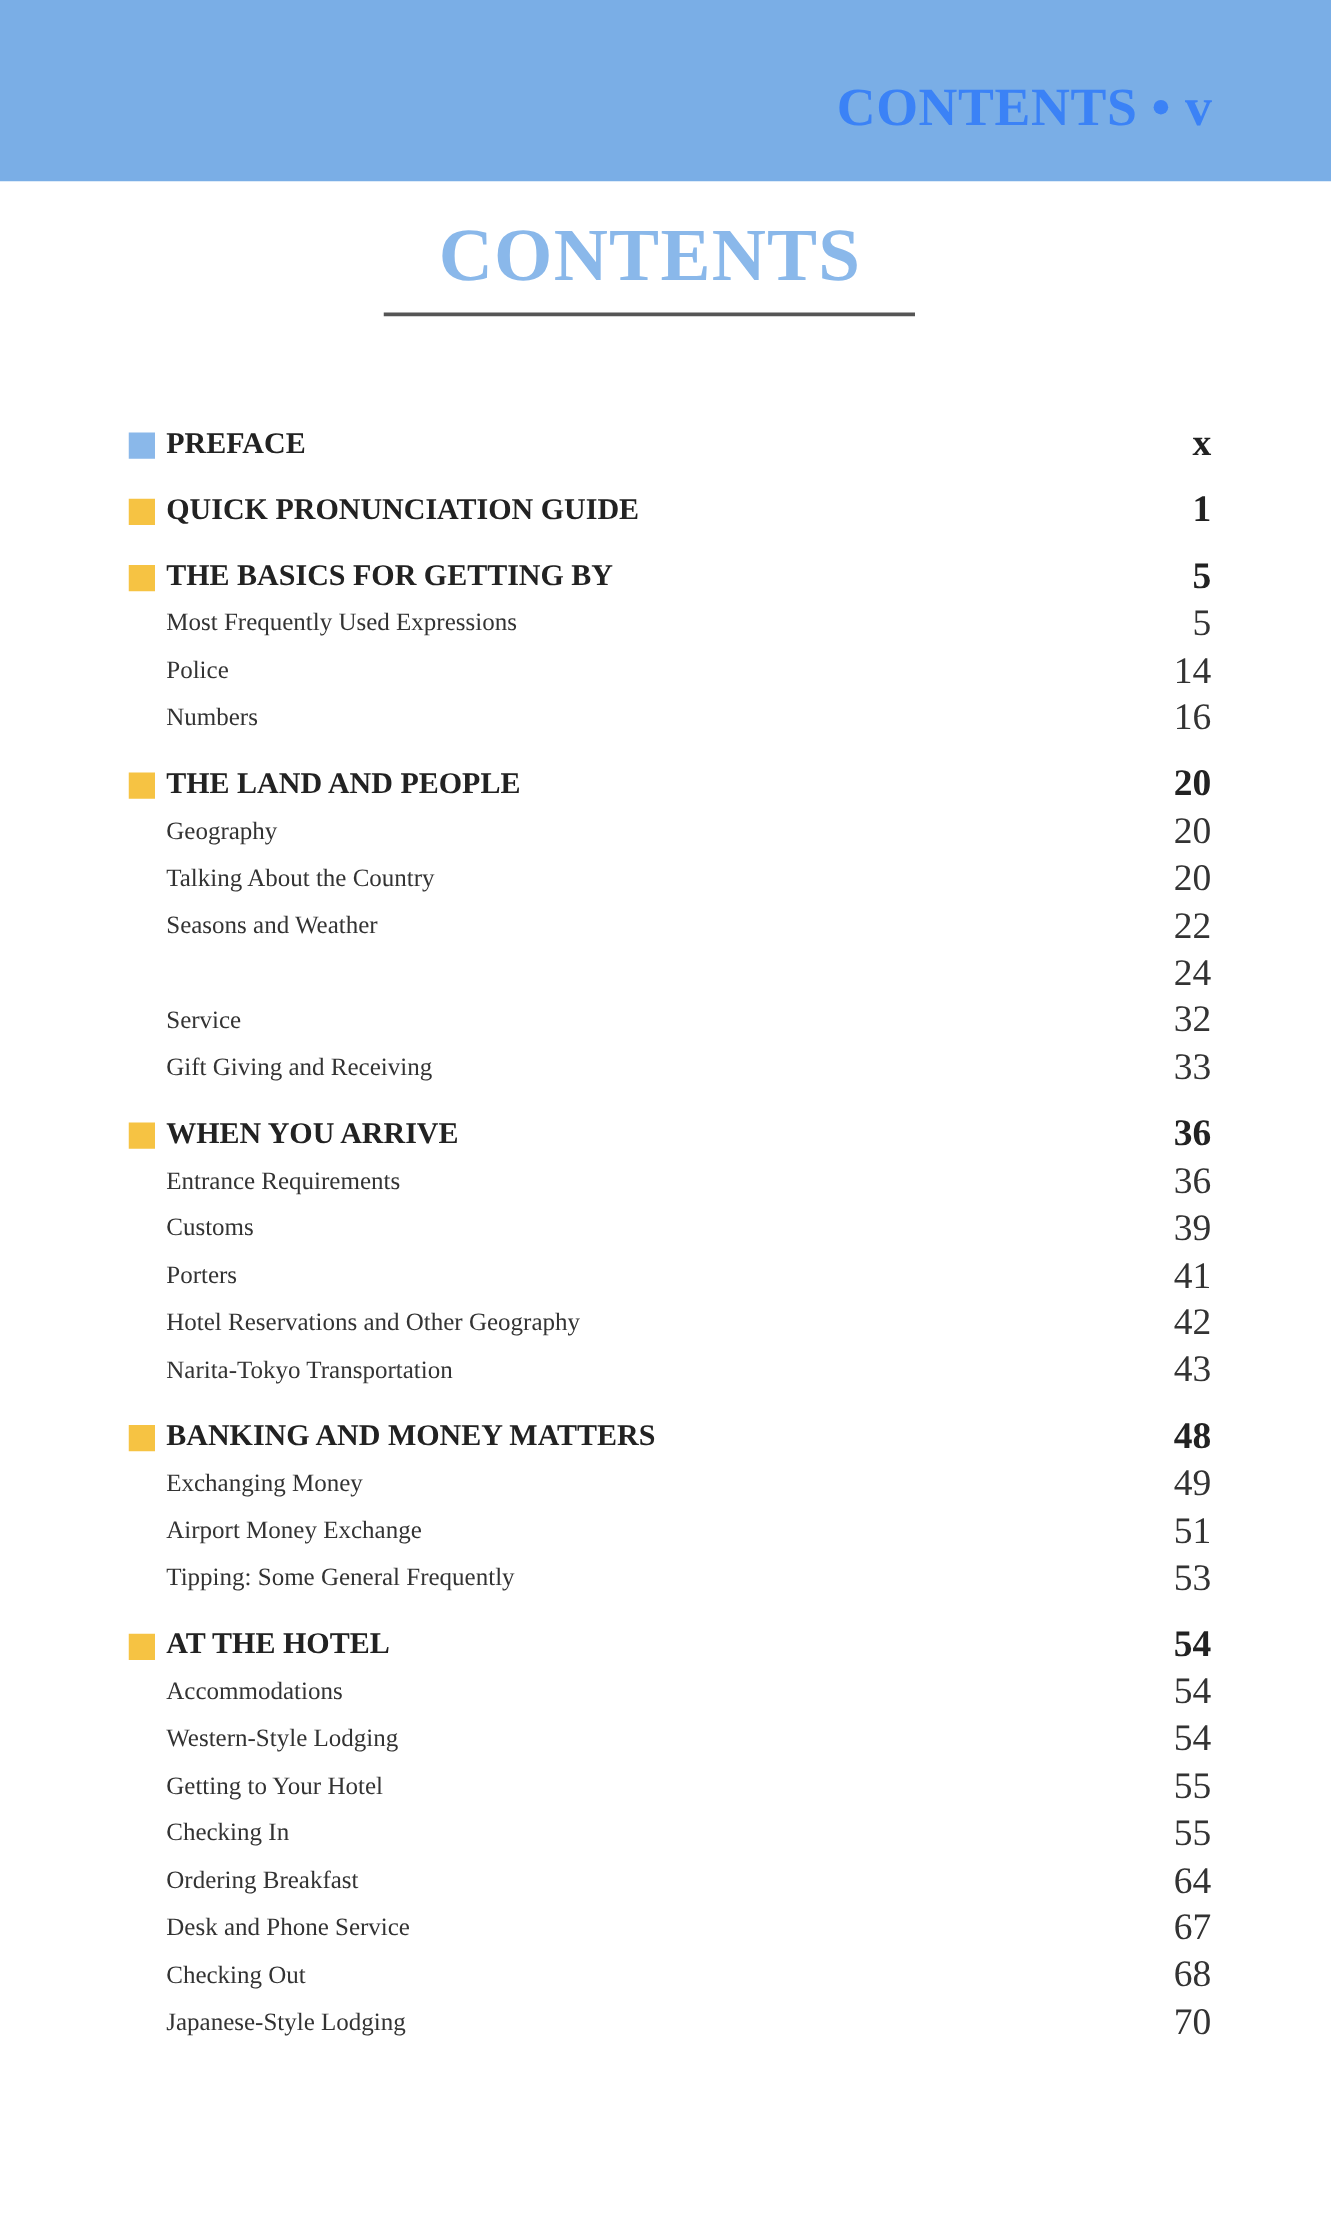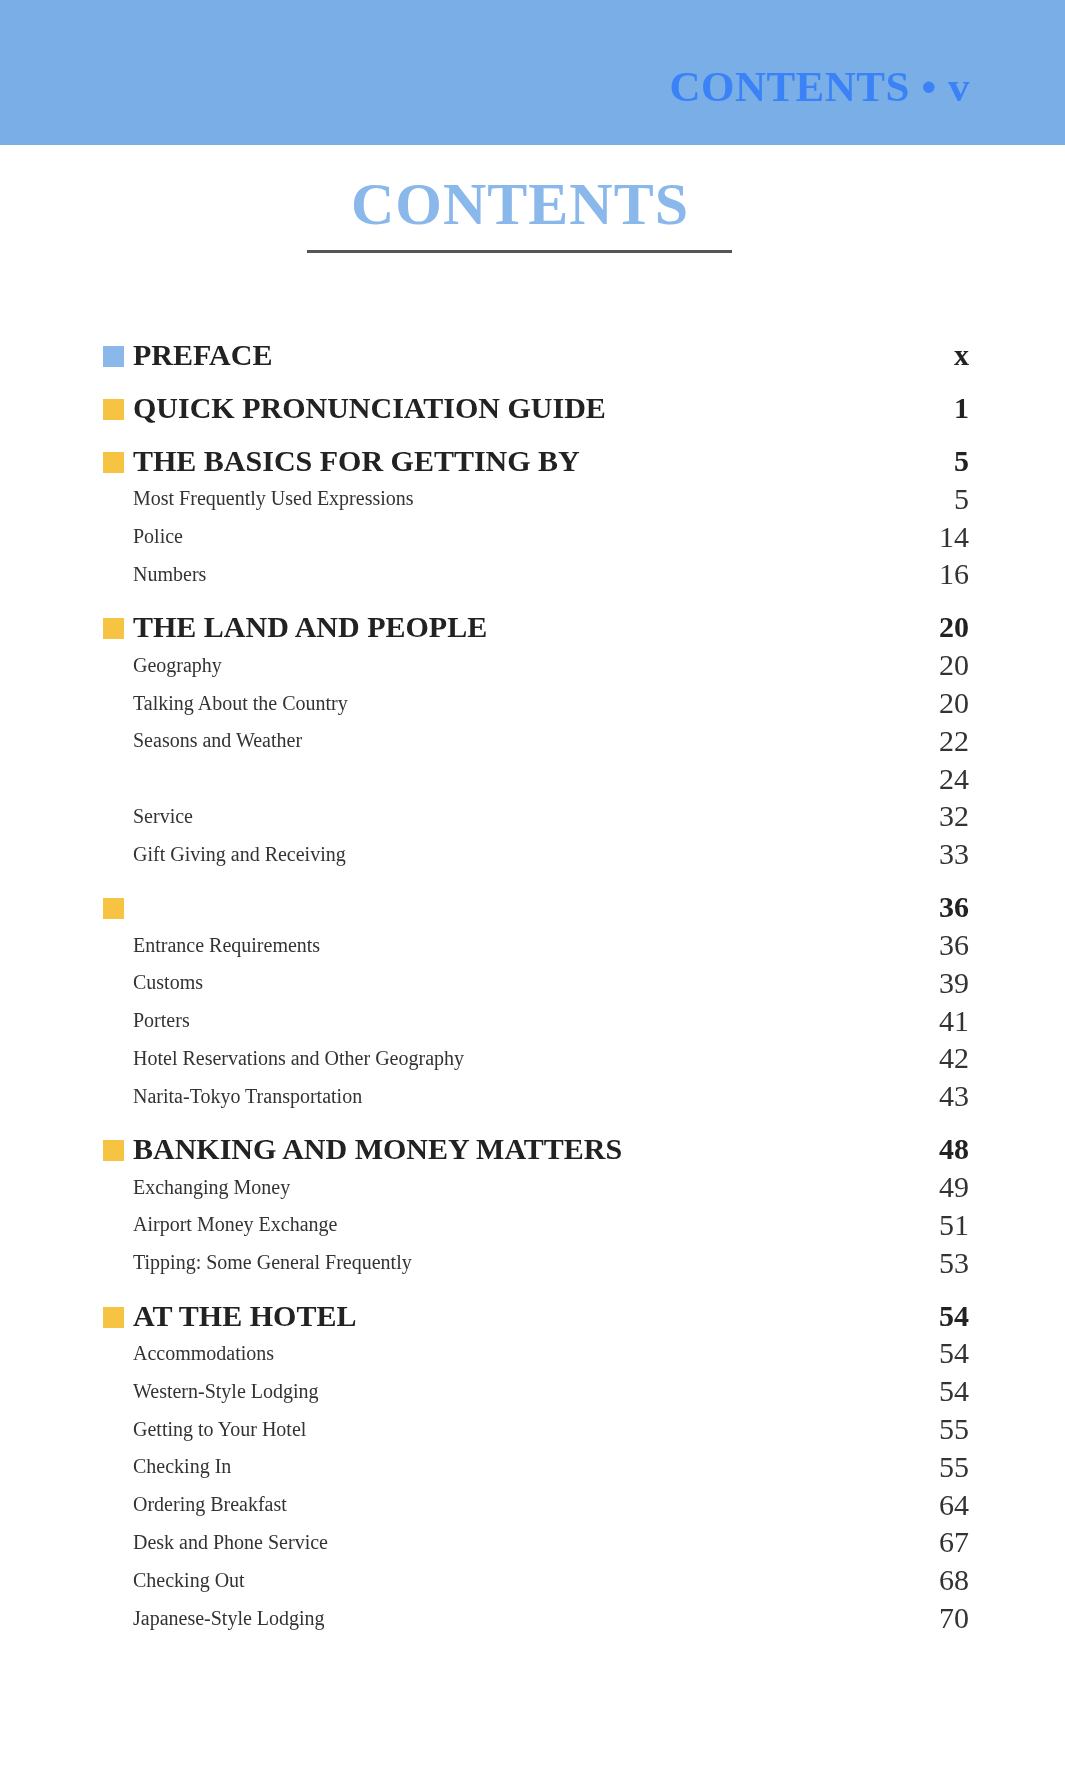--- a/index.html
+++ b/index.html
@@ -23,21 +23,21 @@
   }
   .title-rule {
     position: absolute; left: 307px; top: 250px; width: 425px; height: 3px; background: #555555;
   }
   .toc { position: absolute; left: 103px; top: 336px; width: 866px; }
   .section { margin-bottom: 15px; }
   .row { position: relative; height: 37.8px; display: flex; align-items: center; }
   .row.head { height: 38px; }
   .bullet { position: absolute; left: 0; top: 10px; width: 21px; height: 21px; }
   .head-label {
-    position: absolute; left: 30px; font-weight: bold; font-size: 30px;
+    position: absolute; left: 30px; font-weight: bold; font-size: 24px;
     font-family: "Liberation Serif", serif; color: #222;
   }
   .head-page {
     position: absolute; right: 0; font-weight: bold; font-size: 30px;
     font-family: "Liberation Serif", serif; color: #222;
   }
   .sub-label {
     position: absolute; left: 30px; font-size: 20px;
     font-family: "Liberation Serif", serif; color: #333;
   }
@@ -114,20 +114,21 @@
         <span class="sub-page">32</span>
       </div>
       <div class="row">
         <span class="sub-label">Gift Giving and Receiving</span>
         <span class="sub-page">33</span>
       </div>
     </div>
     <div class="section">
       <div class="row head">
         <span class="bullet" style="background: rgb(246, 195, 67);"></span>
+        <span class="head-label">WHEN YOU ARRIVE</span>
         <span class="head-page">36</span>
       </div>
       <div class="row">
         <span class="sub-label">Entrance Requirements</span>
         <span class="sub-page">36</span>
       </div>
       <div class="row">
         <span class="sub-label">Customs</span>
         <span class="sub-page">39</span>
       </div>

